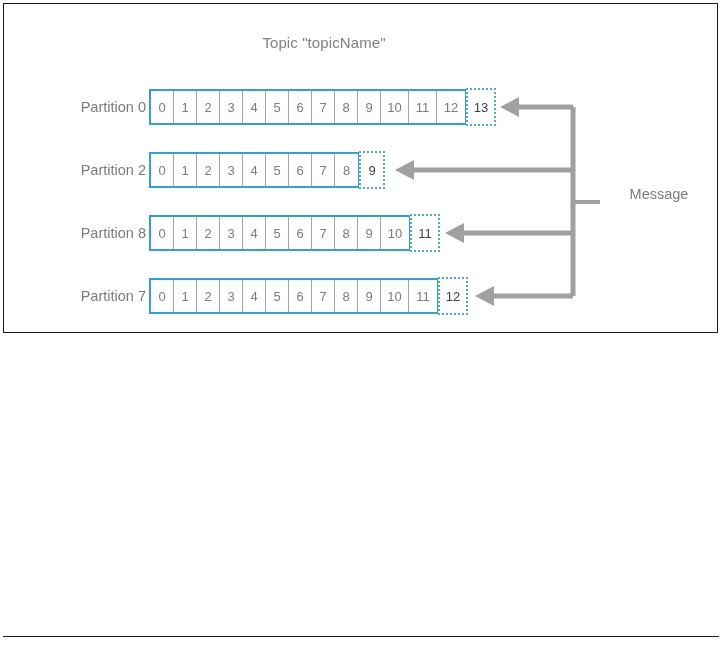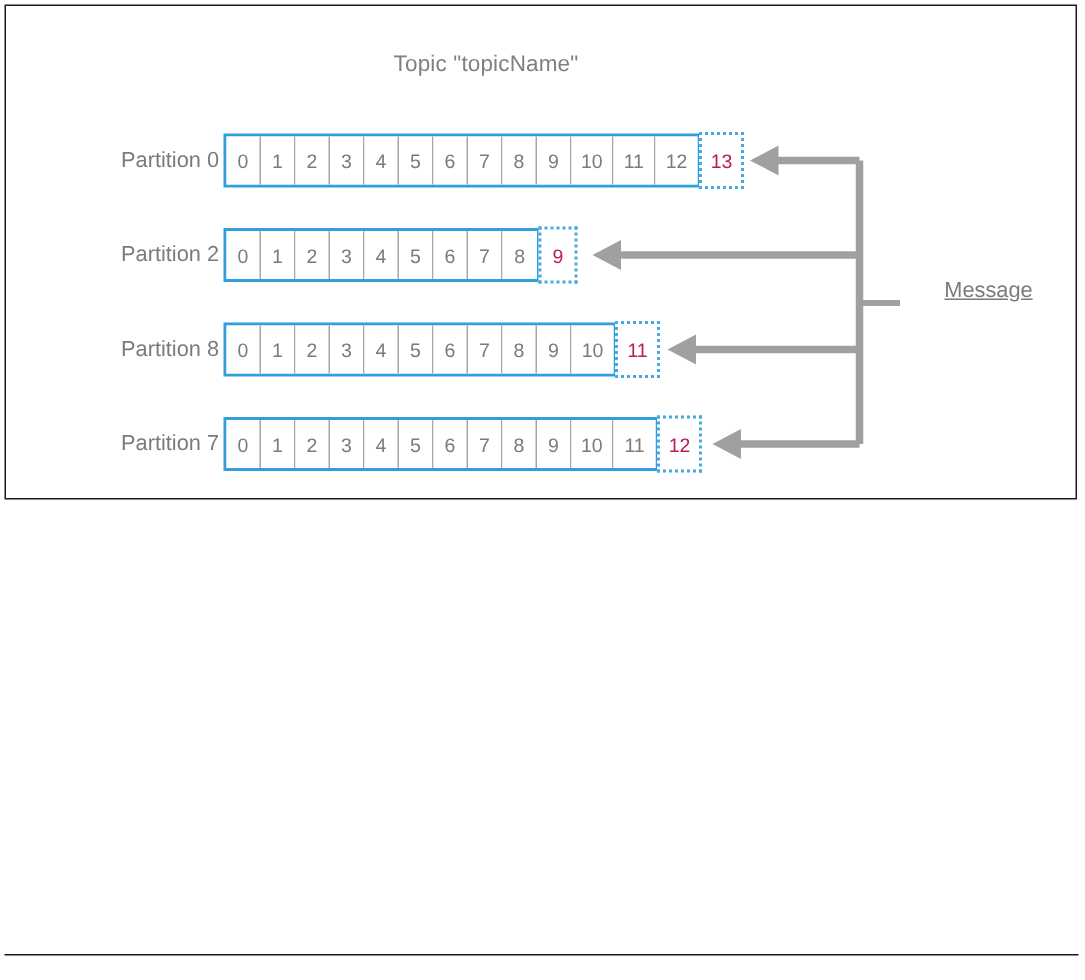--- a/index.html
+++ b/index.html
@@ -101,21 +101,21 @@
     position: absolute;
     top: 0;
     height: 38px;
     box-sizing: border-box;
     border: 2px dotted #4aa8e0;
     background: #ffffff;
     display: flex;
     align-items: center;
     justify-content: center;
     font-size: 13px;
-    color: #be185d;
+    color: #404040;
   }
 
   
   #connectors {
     position: absolute;
     left: 0;
     top: 0;
     width: 715px;
     height: 330px;
     pointer-events: none;
@@ -124,21 +124,20 @@
   
   #message-writes-label {
     position: absolute;
     left: 601px;
     top: 178px;
     width: 108px;
     text-align: center;
     font-size: 14.5px;
     line-height: 24px;
     color: #7b7b7b;
-    text-decoration: underline;
   }
 </style>
 </head>
 <body>
 
 <div id="diagram-frame">
 
   <div id="topic-title">Topic "topicName"</div>
 
   <div id="partition-rows">

